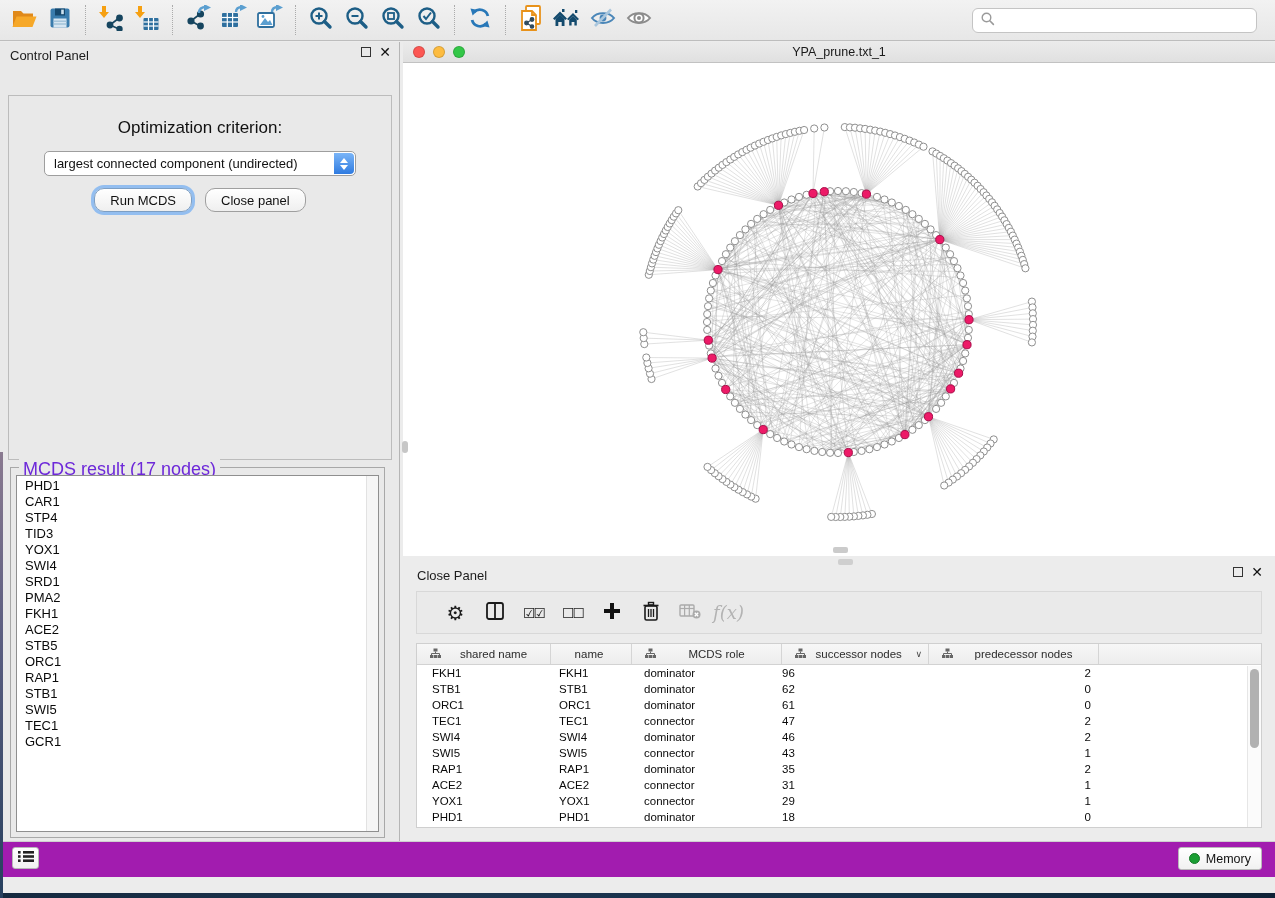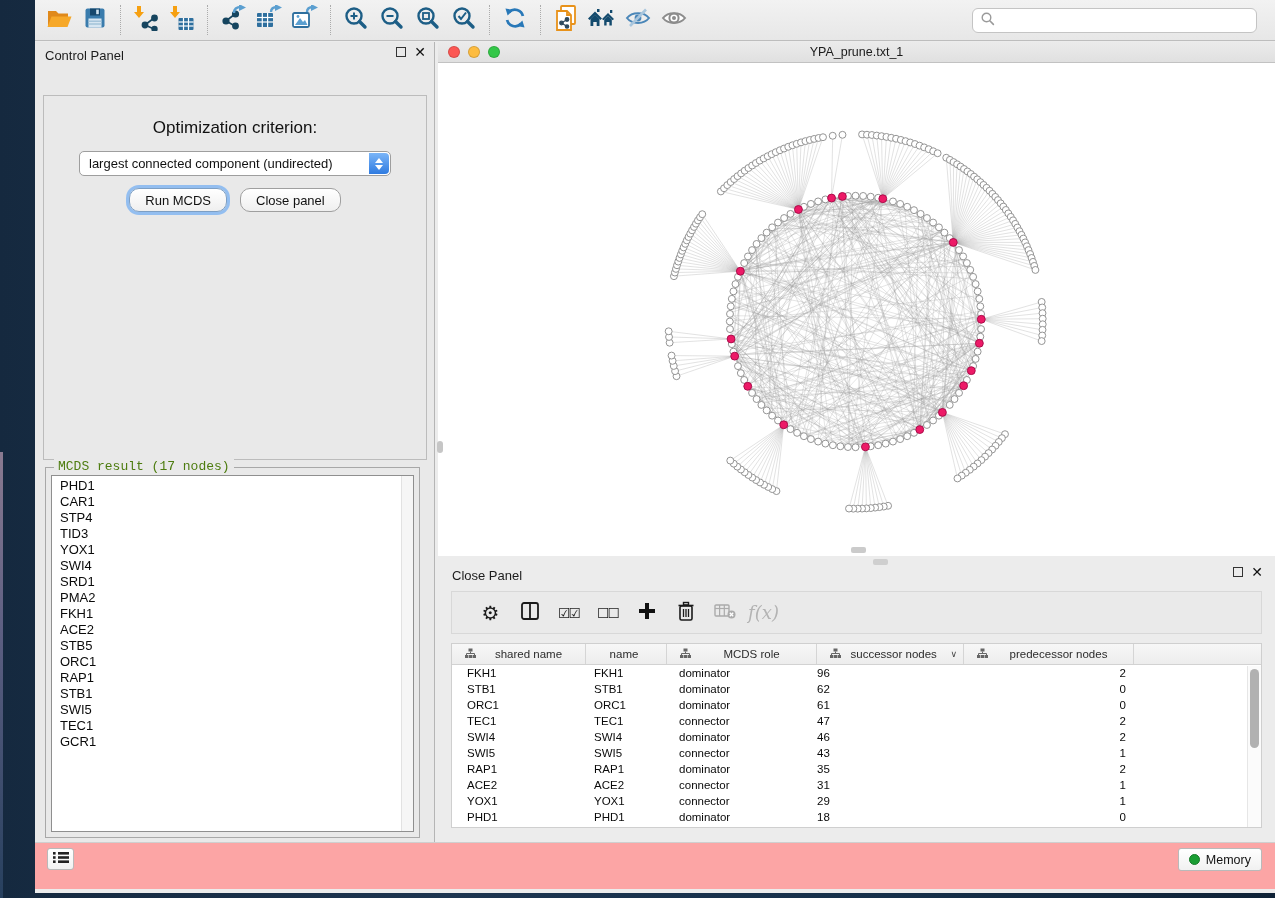--- a/index.html
+++ b/index.html
@@ -2,21 +2,21 @@
 <html><head>
 <meta charset="utf-8">
 <style>
   * { margin:0; padding:0; box-sizing:border-box; }
   html,body { width:1275px; height:898px; overflow:hidden; }
   body {
     font-family:"Liberation Sans","DejaVu Sans",sans-serif;
     background:linear-gradient(90deg,#15293f,#1d3550 35%,#16304a 70%,#0f2236);
     position:relative; color:#222;
   }
-  .app-window { position:absolute; top:0; left:0; right:0; bottom:5px; background:#ececec;margin-left:35px; }
+  .app-window { position:absolute; top:0; left:0; right:0; bottom:5px; background:#ececec; }
   .desktop-left-sliver { position:absolute; left:0; top:452px; bottom:0; width:3px;
     background:linear-gradient(#8a7a90,#5d5f82 40%,#27405e); z-index:50; }
 
   
   .toolbar { position:absolute; top:0; left:0; right:0; height:41px;
     background:linear-gradient(#f2f2f2,#e7e7e7); border-bottom:1px solid #bdbdbd;
     display:flex; align-items:center; padding-left:6px; }
   .tbtn { width:36px; height:34px; display:flex; align-items:center; justify-content:center; flex:0 0 auto; }
   .sep { width:0; height:30px; border-left:1px dotted #ababab; margin:0 7px; flex:0 0 auto; }
   .search-wrap { position:absolute; right:18px; top:8px; width:285px; height:25px;
@@ -50,21 +50,21 @@
   .dd-arrow-up { width:0; height:0; border-left:4px solid transparent; border-right:4px solid transparent; border-bottom:5px solid #fff; }
   .dd-arrow-dn { width:0; height:0; border-left:4px solid transparent; border-right:4px solid transparent; border-top:5px solid #fff; }
   .cp-buttons { margin-top:12px; display:flex; justify-content:center; gap:13px; }
   .btn { height:24px; padding:0 15px; font-size:13px; color:#111;
     background:linear-gradient(#ffffff,#efefef); border:1px solid #9f9f9f; border-radius:10px;
     display:flex; align-items:center; }
   .btn.focus-ring { box-shadow:0 0 0 3px rgba(101,167,245,.65); border-color:#7d9fc4; }
 
   .mcds-fieldset { position:absolute; left:10px; right:14px; top:425px; height:371px;
     border:1px solid #a8a8a8; background:#e9e9e9; }
-  .mcds-legend { position:absolute; top:-9px; left:8px; background:#e9e9e9; padding:0 4px; font-size:13px; color:#4d7c0f;font-family:Liberation Mono, monospace; }
+  .mcds-legend { position:absolute; top:-9px; left:8px; background:#e9e9e9; padding:0 4px; font-size:18px; color:#6d28d9; }
   .mcds-list { position:absolute; inset:7px 5px 5px 5px; background:#fff; border:1px solid #8f8f8f; overflow:hidden; }
   .mcds-scroll { position:absolute; top:1px; bottom:1px; right:1px; width:12px;
     background:#f6f6f6; border-left:1px solid #e2e2e2; }
   .mcds-item { font-size:13px; line-height:16px; padding-left:8px; color:#0a0a0a; }
   .mcds-item:first-child { margin-top:2px; }
 
   
   .network-panel { position:absolute; top:42px; left:403px; right:0; height:520px; background:#ececec; }
   .net-titlebar { position:relative; height:21px; background:linear-gradient(#ebebeb,#e0e0e0);
     border-bottom:1px solid #c2c2c2; display:flex; align-items:center; justify-content:center; }
@@ -106,22 +106,22 @@
   .tp-vthumb { position:absolute; top:3px; left:2px; width:9px; height:79px; background:#b1b1b1; border-radius:5px; }
 
   .tp-tabs { position:absolute; bottom:5px; left:0; right:0; display:flex; justify-content:center; }
   .tp-tabgroup { display:flex; border:1px solid #b3b3b3; border-radius:6px; overflow:hidden; background:#fff;
     box-shadow:0 1px 1px rgba(0,0,0,.08); }
   .tp-tab { font-size:12.5px; padding:4px 13px; color:#1c1c1c; border-right:1px solid #c3c3c3; background:#fff; }
   .tp-tab:last-child { border-right:none; }
   .tp-tab.active { background:linear-gradient(#5fa9f7,#2d7ce4); color:#fff; }
 
   
-  .status-bar { position:absolute; left:0; right:0; bottom:4px; height:47px;
-    background:#fca5a5; border-top:1px solid #cfcfcf; }
+  .status-bar { position:absolute; left:0; right:0; bottom:16px; height:36px;
+    background:#a21caf; border-top:1px solid #cfcfcf; }
   .list-btn { position:absolute; left:12px; top:5px; width:27px; height:22px;
     background:linear-gradient(#fff,#f1f1f1); border:1px solid #b9b9b9; border-radius:3px;
     display:flex; align-items:center; justify-content:center; }
   .memory-btn { position:absolute; right:13px; top:5px; height:23px; padding:0 10px;
     background:linear-gradient(#fff,#f1f1f1); border:1px solid #b9b9b9; border-radius:3px;
     display:flex; align-items:center; gap:6px; font-size:12.5px; color:#111; }
   .mem-dot { width:11px; height:11px; border-radius:50%; background:#1a9e33; border:1px solid #157a27; }
 </style>
 </head>
 <body>

